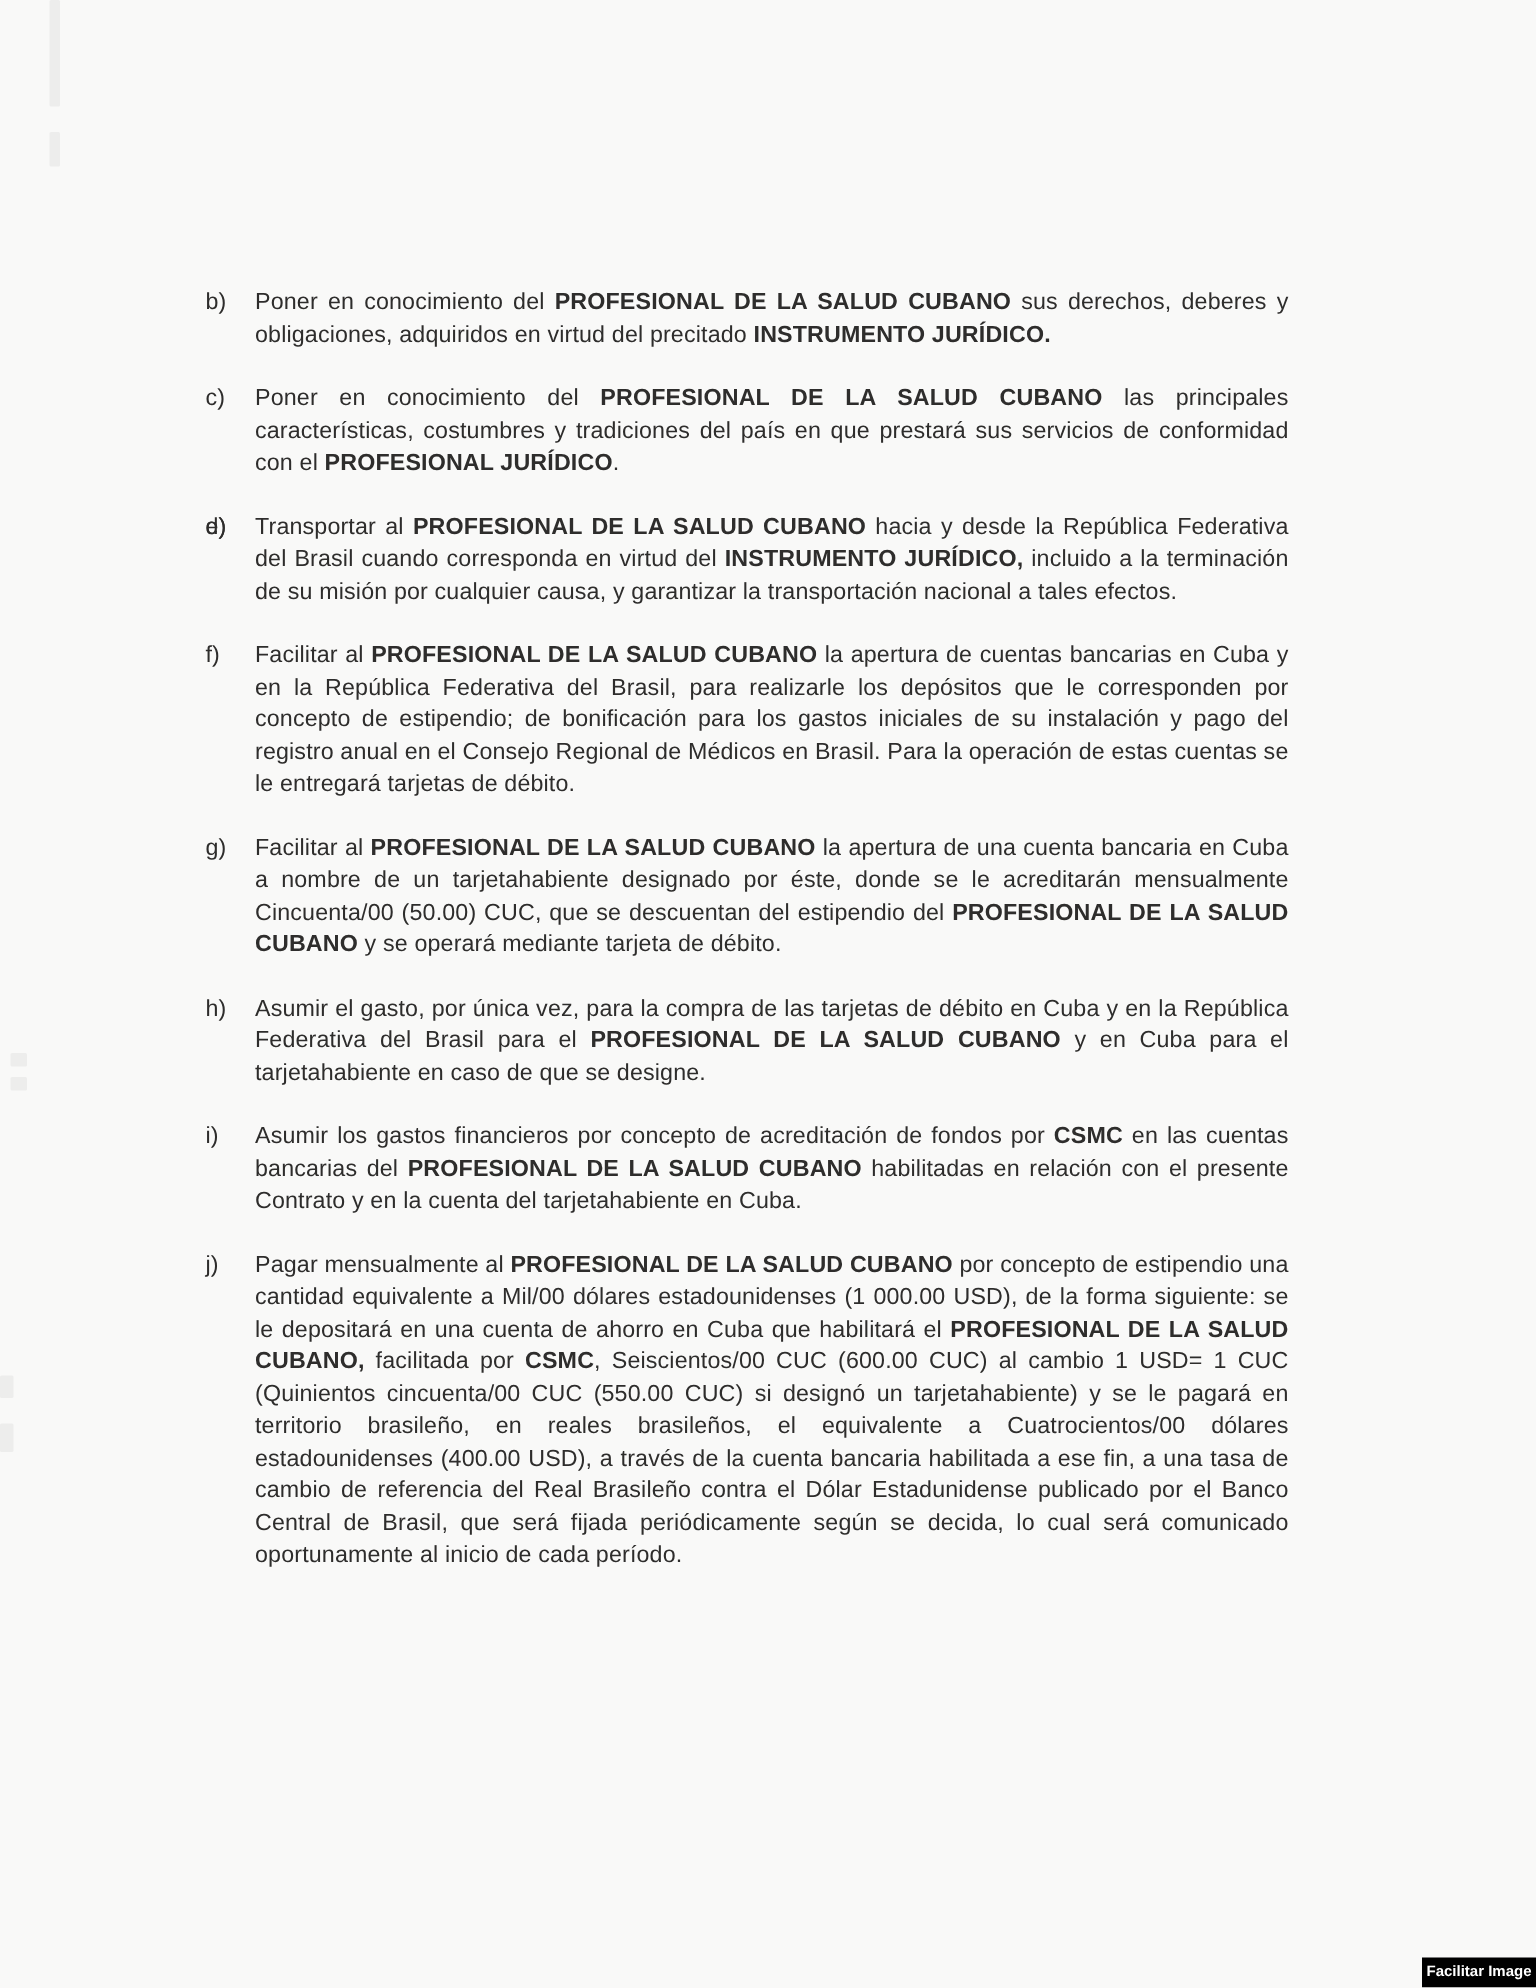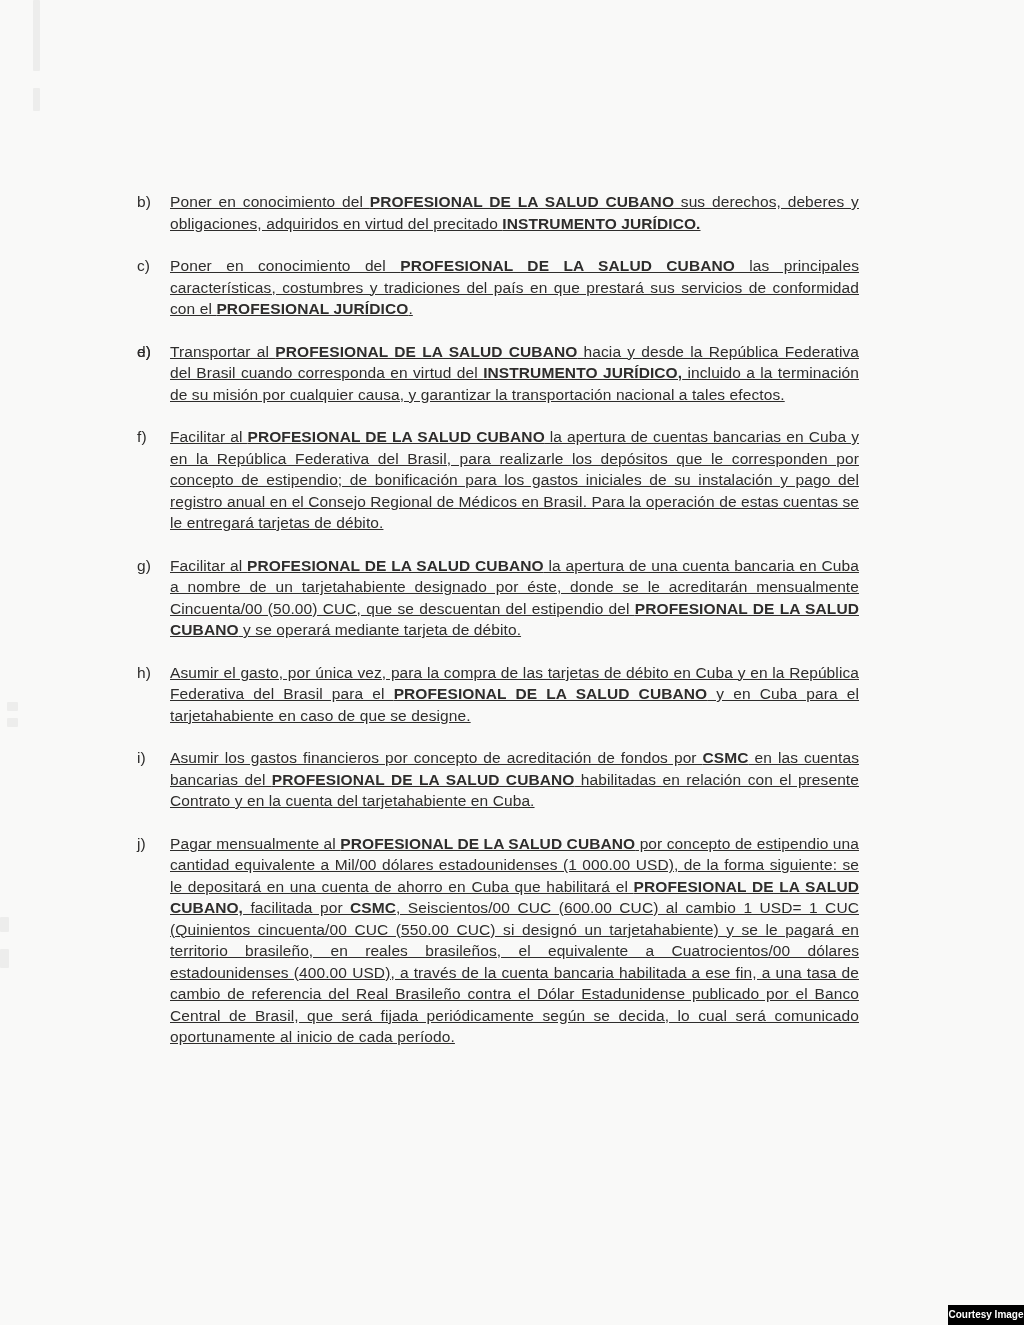--- a/index.html
+++ b/index.html
@@ -52,21 +52,21 @@
     padding-left: 33px;
     margin: 0 0 21px 0;
     text-align: justify;
   }
   .clause:last-child { margin-bottom: 0; }
   .clause-label {
     position: absolute;
     left: 0;
     top: 0;
   }
-  .clause-text { margin: 0; display: inline; text-decoration: underline; }
+  .clause-text { margin: 0; display: inline; }
   .clause-text span.b { font-weight: bold; }
 
   .courtesy-badge {
     position: absolute;
     left: 948px;
     top: 1305px;
     width: 76px;
     height: 20px;
     background: var(--badge-background);
     color: var(--badge-text);
@@ -94,14 +94,14 @@
       <div class="clause"><span class="clause-label">c)</span><p class="clause-text"><span>Poner en conocimiento del </span><span class="b">PROFESIONAL DE LA SALUD CUBANO</span><span> las principales características, costumbres y tradiciones del país en que prestará sus servicios de conformidad con el </span><span class="b">PROFESIONAL JURÍDICO</span><span>.</span></p></div>
       <div class="clause"><span class="clause-label">d)</span></div>
       <div class="clause"><span class="clause-label">e)</span><p class="clause-text"><span>Transportar al </span><span class="b">PROFESIONAL DE LA SALUD CUBANO</span><span> hacia y desde la República Federativa del Brasil cuando corresponda en virtud del </span><span class="b">INSTRUMENTO JURÍDICO,</span><span> incluido a la terminación de su misión por cualquier causa, y garantizar la transportación nacional a tales efectos.</span></p></div>
       <div class="clause"><span class="clause-label">f)</span><p class="clause-text"><span>Facilitar al </span><span class="b">PROFESIONAL DE LA SALUD CUBANO</span><span> la apertura de cuentas bancarias en Cuba y en la República Federativa del Brasil, para realizarle los depósitos que le corresponden por concepto de estipendio; de bonificación para los gastos iniciales de su instalación y pago del registro anual en el Consejo Regional de Médicos en Brasil. Para la operación de estas cuentas se le entregará tarjetas de débito.</span></p></div>
       <div class="clause"><span class="clause-label">g)</span><p class="clause-text"><span>Facilitar al </span><span class="b">PROFESIONAL DE LA SALUD CUBANO</span><span> la apertura de una cuenta bancaria en Cuba a nombre de un tarjetahabiente designado por éste, donde se le acreditarán mensualmente Cincuenta/00 (50.00) CUC, que se descuentan del estipendio del </span><span class="b">PROFESIONAL DE LA SALUD CUBANO</span><span> y se operará mediante tarjeta de débito.</span></p></div>
       <div class="clause"><span class="clause-label">h)</span><p class="clause-text"><span>Asumir el gasto, por única vez, para la compra de las tarjetas de débito en Cuba y en la República Federativa del Brasil para el </span><span class="b">PROFESIONAL DE LA SALUD CUBANO</span><span> y en Cuba para el tarjetahabiente en caso de que se designe.</span></p></div>
       <div class="clause"><span class="clause-label">i)</span><p class="clause-text"><span>Asumir los gastos financieros por concepto de acreditación de fondos por </span><span class="b">CSMC</span><span> en las cuentas bancarias del </span><span class="b">PROFESIONAL DE LA SALUD CUBANO</span><span> habilitadas en relación con el presente Contrato y en la cuenta del tarjetahabiente en Cuba.</span></p></div>
       <div class="clause"><span class="clause-label">j)</span><p class="clause-text"><span>Pagar mensualmente al </span><span class="b">PROFESIONAL DE LA SALUD CUBANO</span><span> por concepto de estipendio una cantidad equivalente a Mil/00 dólares estadounidenses (1 000.00 USD), de la forma siguiente: se le depositará en una cuenta de ahorro en Cuba que habilitará el </span><span class="b">PROFESIONAL DE LA SALUD CUBANO,</span><span> facilitada por </span><span class="b">CSMC</span><span>, Seiscientos/00 CUC (600.00 CUC) al cambio 1 USD= 1 CUC (Quinientos cincuenta/00 CUC (550.00 CUC) si designó un tarjetahabiente) y se le pagará en territorio brasileño, en reales brasileños, el equivalente a Cuatrocientos/00 dólares estadounidenses (400.00 USD), a través de la cuenta bancaria habilitada a ese fin, a una tasa de cambio de referencia del Real Brasileño contra el Dólar Estadunidense publicado por el Banco Central de Brasil, que será fijada periódicamente según se decida, lo cual será comunicado oportunamente al inicio de cada período.</span></p></div>
     </div>
 
-  <div class="courtesy-badge">Courtesy Image</div>
+  <div class="courtesy-badge">Facilitar Image</div>
 </div>
 
 </body></html>

